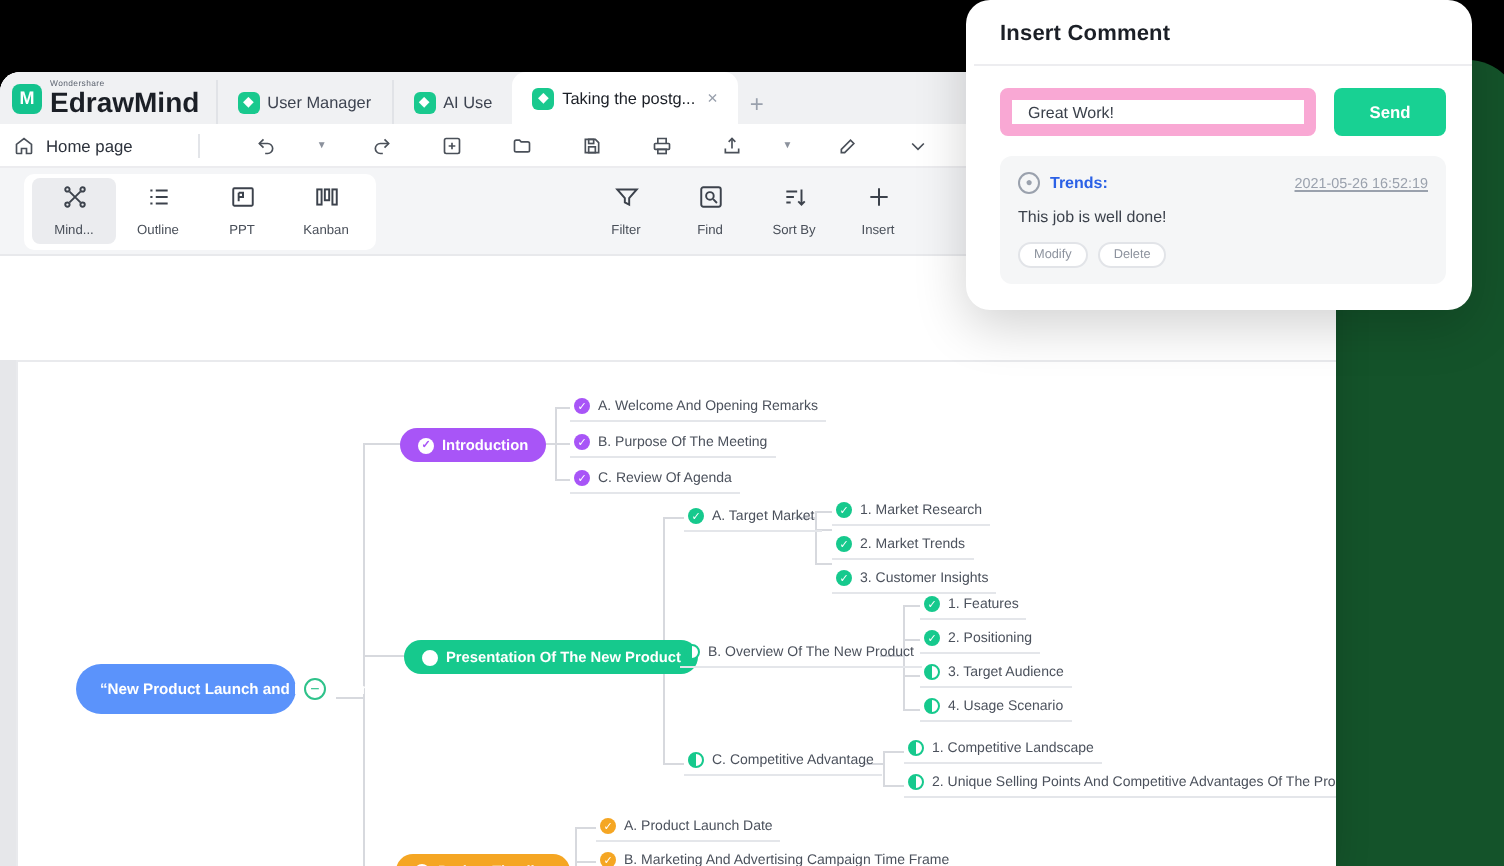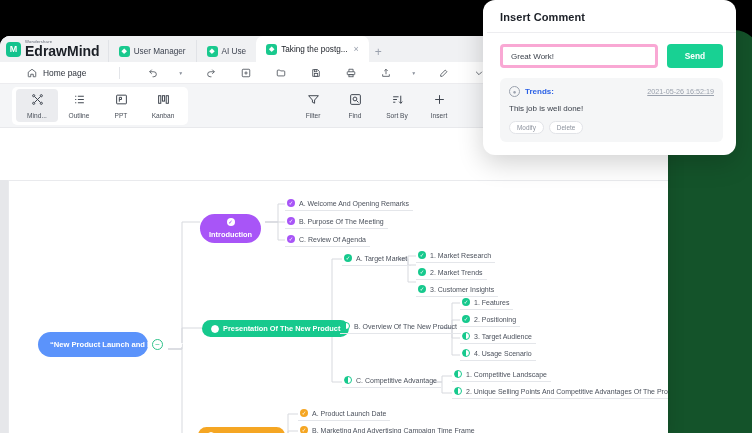--- a/index.html
+++ b/index.html
@@ -67,21 +67,21 @@
     border-radius: 7px 7px 0 0; border-left: none;
     color: #1b1f26;
   }
   .tab .tclose { color:#9aa1ad; font-size: 9px; margin-left: 2px; }
   .tab-add { font-size: 12px; color:#9aa1ad; padding: 0 6px 3px 6px; }
 
   
   .menurow {
     height: 22px; background: #fff;
     display: flex; align-items: center; gap: 20px;
-    padding: 0 24px; border-bottom: 1px solid #ececef;
+    padding: 0 4px; border-bottom: 1px solid #ececef;
   }
   .home-btn { display:flex; align-items:center; gap:4px; font-size:8.4px; color:#2c313b; padding-right:8px;}
   .vsep { width:1px; height:12px; background:#e3e5e9; margin: 0 5px; }
   .micon { width:15px; height:15px; display:flex; align-items:center; justify-content:center; color:#4a5059; }
   .micon svg { width: 10px; height: 10px; }
   .caret { font-size:5px; color:#8b919c; margin-left:-2px; }
 
   
   .ribbon {
     height: 44px; background: #f4f5f7;
@@ -141,21 +141,21 @@
     position:absolute; left:483px; top:0px;
     width: 253px; height: 155px;
     background:#fff; border-radius:12px;
     box-shadow: 0 8px 26px rgba(0,0,0,.18);
     padding: 11px 13px 12px 17px;
   }
   .cp-title { font-size:11px; font-weight:700; color:#1b1f26; letter-spacing:.1px; }
   .cp-divider { height:1px; background:#ededf0; margin: 9px -13px 11px -13px; }
   .cp-row { display:flex; gap:9px; align-items:center; }
   .cp-input {
-    flex:1; height:24px; border:3px solid #f9a8d4; border-radius:4px;
+    flex:1; height:24px; border:6px solid #f9a8d4; border-radius:4px;
     font-size:8px; color:#3b414b; padding: 0 8px;
     font-family:"Liberation Sans", sans-serif; background:#fff;
   }
   .cp-send {
     width:56px; height:24px; border:none; border-radius:4px;
     background:#18d193; color:#fff; font-size:8.4px; font-weight:700;
     font-family:"Liberation Sans", sans-serif; cursor:pointer;
   }
   .cp-card { margin-top:10px; background:#f5f6f7; border-radius:6px; padding:8px 9px 8px 9px; }
   .cp-card-head { display:flex; align-items:center; }
@@ -397,21 +397,21 @@
             <path d="M274 307 H288 V321 H298"></path>
           </g>
         </svg>
 
         <div class="node" style="left:38px; top:204px;">
           <div class="root" style="width:110px;">“New Product Launch and Promotion” Meeting Agenda</div>
           <div class="collapse">−</div>
         </div>
 
         <div class="node" style="left:200px; top:86px;">
-          <div class="pill" style="background:#a855f7;flex-direction:column;">
+          <div class="pill" style="background:#a855f7;">
             <span class="dot" style="background:#fff;">
                 <span style="color:#a855f7;font-size:5.5px;">✓</span>
               </span>
             <span>Introduction</span>
           </div>
         </div>
         <div class="node" style="left:285px; top:69px;">
           <div class="leaf">
               <span class="dot" style="background:#a855f7;">
                 <span style="font-size:5.5px;">✓</span>

